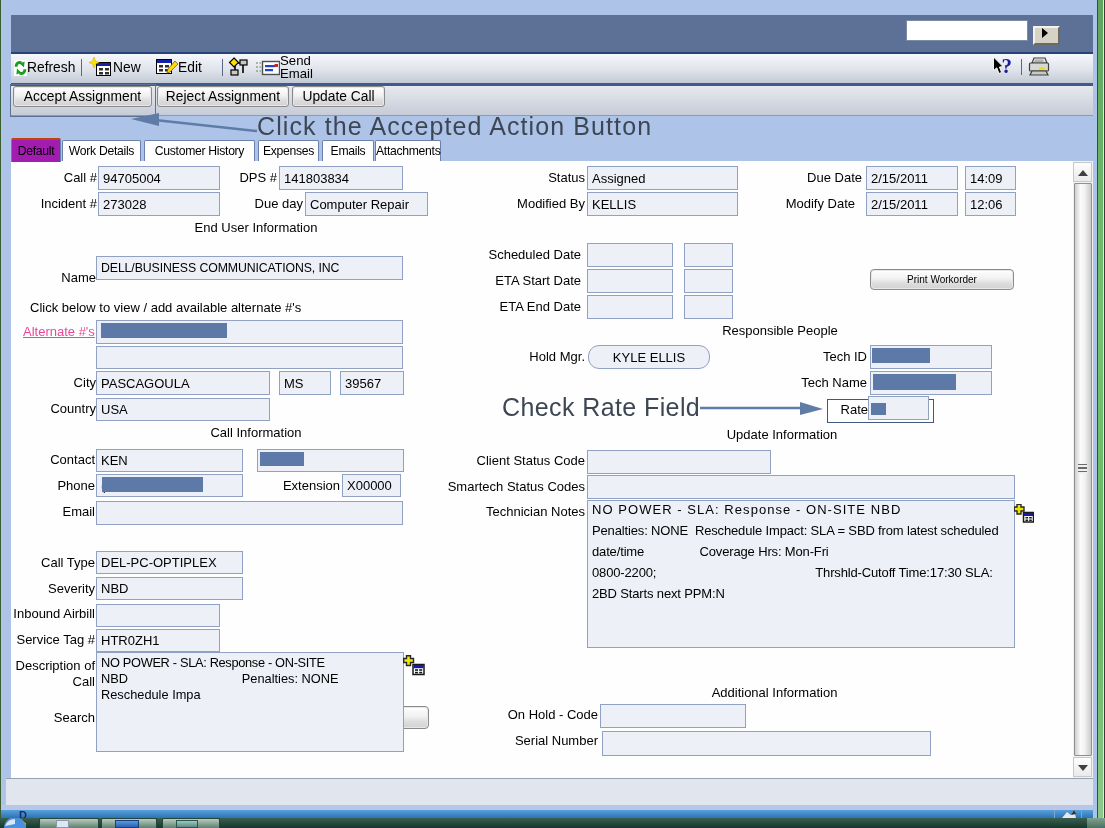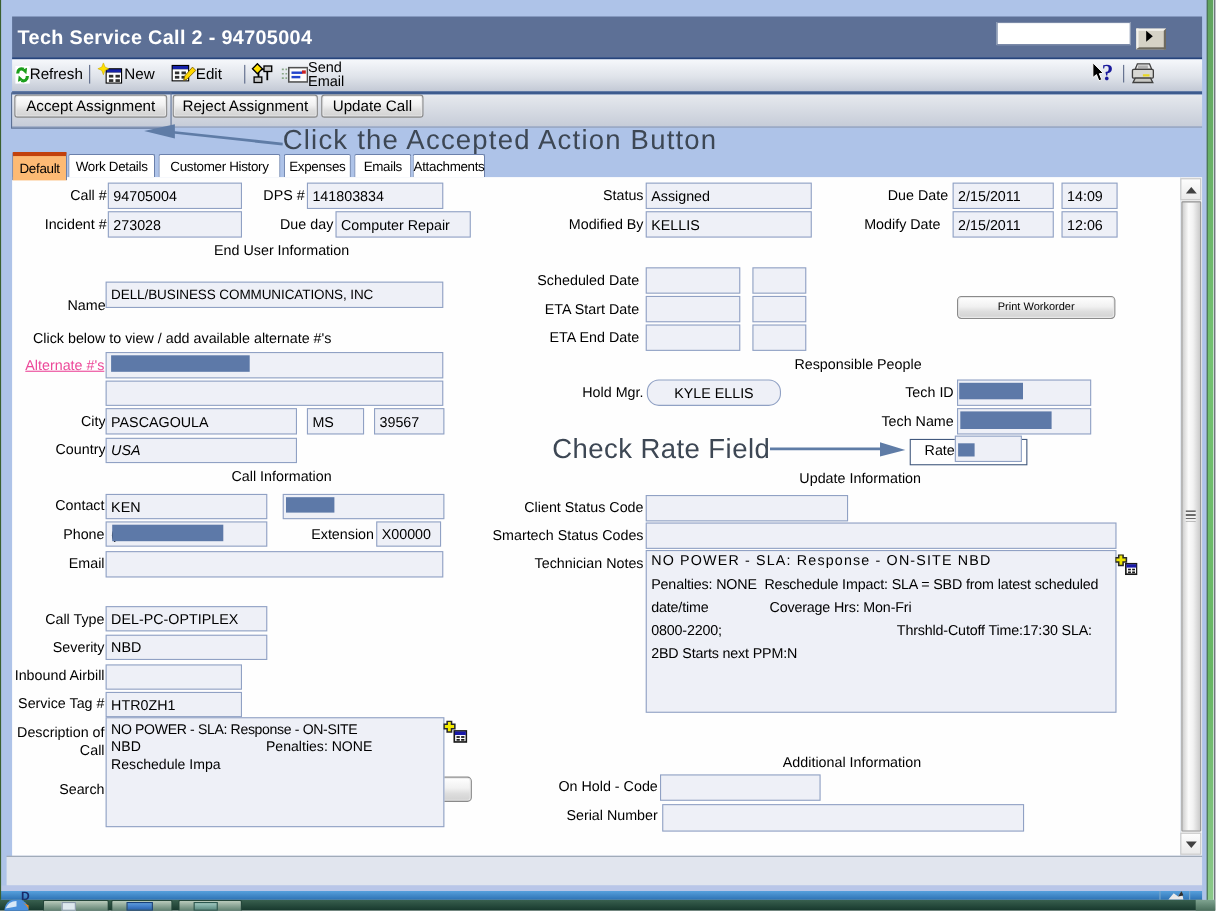--- a/index.html
+++ b/index.html
@@ -16,21 +16,20 @@
 </style>
 </head>
 <body>
 <div id="page">
 
   <div class="abs" style="left:0;top:0;width:1105px;height:818px;background:#aec3e8;"></div>
 
   <div class="abs" style="left:11px;top:161px;width:1062px;height:617px;background:#fefefe;"></div>
 
   <div class="abs" style="left:11px;top:15px;width:1082px;height:37px;background:#5d7096;"></div>
-  <div class="abs" style="left:16px;top:24px;font-size:18px;font-weight:bold;color:#ffffff;letter-spacing:0.3px;">Tech Service Call 2 - 94705004</div>
   <div class="abs" style="left:906px;top:20px;width:120px;height:19px;background:#ffffff;border:1px solid #7b8aa8;"></div>
   <div class="abs" style="left:1033px;top:26px;width:23px;height:15px;background:#d6d2c6;border-top:2px solid #f4f2ec;border-left:2px solid #f4f2ec;border-right:2px solid #6e6a60;border-bottom:2px solid #6e6a60;"></div>
   <div class="abs" style="left:1042px;top:28px;width:0;height:0;border-left:6px solid #000;border-top:5px solid transparent;border-bottom:5px solid transparent;"></div>
 
   <div class="abs" style="left:11px;top:52px;width:1082px;height:2px;background:#27447a;"></div>
 
   <div class="abs" style="left:11px;top:54px;width:1082px;height:29px;background:linear-gradient(#f6f8fb,#dfe3ea 55%,#c3c9d5);"></div>
   <div id="toolbar-items" style="position:absolute;left:0;top:0;">
 
     <div class="abs" style="left:14px;top:60px;width:13px;height:16px;background:#fff;"></div>
@@ -112,21 +111,21 @@
   <div class="btn" style="left:292px;top:86px;width:91px;height:19px;line-height:19px;">Update Call</div>
 
   <div class="abs" style="left:10px;top:84px;width:144px;height:31px;border:1.5px solid #5d7195;"></div>
 
   <svg class="abs" style="left:110px;top:105px;" width="560" height="40" viewBox="0 0 560 40">
     <line x1="45" y1="15" x2="147" y2="26" stroke="#5f7ca6" stroke-width="2.5"></line>
     <polygon points="21,14 49,8 49,21" fill="#5f7ca6"></polygon>
     <text x="147" y="30" font-family="Liberation Sans" font-size="25px" letter-spacing="1.1" fill="#3d4754">Click the Accepted Action Button</text>
   </svg>
 
-  <div class="tab" style="left:11px;width:48px;top:138px;height:22px;line-height:23px;border-top:4px solid #c2410c;background:#fdba74;z-index:2;">Default</div>
+  <div class="tab" style="left:11px;width:48px;top:138px;height:22px;line-height:23px;border-top:2px solid #c2410c;background:#a21caf;z-index:2;">Default</div>
   <div class="tab" style="left:62px;width:77px;">Work Details</div>
   <div class="tab" style="left:144px;width:109px;">Customer History</div>
   <div class="tab" style="left:258px;width:59px;">Expenses</div>
   <div class="tab" style="left:322px;width:50px;">Emails</div>
   <div class="tab" style="left:375px;width:64px;">Attachments</div>
 
   <div id="form">
 
   <div class="lbl" style="right:1008px;top:170px;">Call #</div>
   <div class="inp" style="left:98px;top:166px;width:120px;height:22px;">
@@ -195,21 +194,21 @@
         <span style="line-height:23px;border-radius:10px;">PASCAGOULA</span>
       </div>
   <div class="inp" style="left:279px;top:371px;width:50px;height:22px;">
         <span style="line-height:23px;">MS</span>
       </div>
   <div class="inp" style="left:340px;top:371px;width:62px;height:22px;">
         <span style="line-height:23px;">39567</span>
       </div>
   <div class="lbl" style="right:1009px;top:401px;">Country</div>
   <div class="inp" style="left:96px;top:398px;width:172px;height:21px;">
-        <span style="line-height:22px;font-style:italic;">USA</span>
+        <span style="line-height:22px;">USA</span>
       </div>
 
   <div class="hdg" style="left:670px;top:323px;width:220px;">Responsible People</div>
   <div class="lbl" style="right:520px;top:349px;">Hold Mgr.</div>
   <div class="inp" style="left:588px;top:345px;width:120px;height:22px;text-align:center;border-radius:11px;">
         <span style="line-height:23px;padding:0;">KYLE ELLIS</span>
       </div>
   <div class="lbl" style="right:238px;top:349px;">Tech ID</div>
   <div class="inp" style="left:870px;top:345px;width:120px;height:22px;"></div>
   <div class="red" style="left:872px;top:348px;width:58px;height:15px;"></div>

